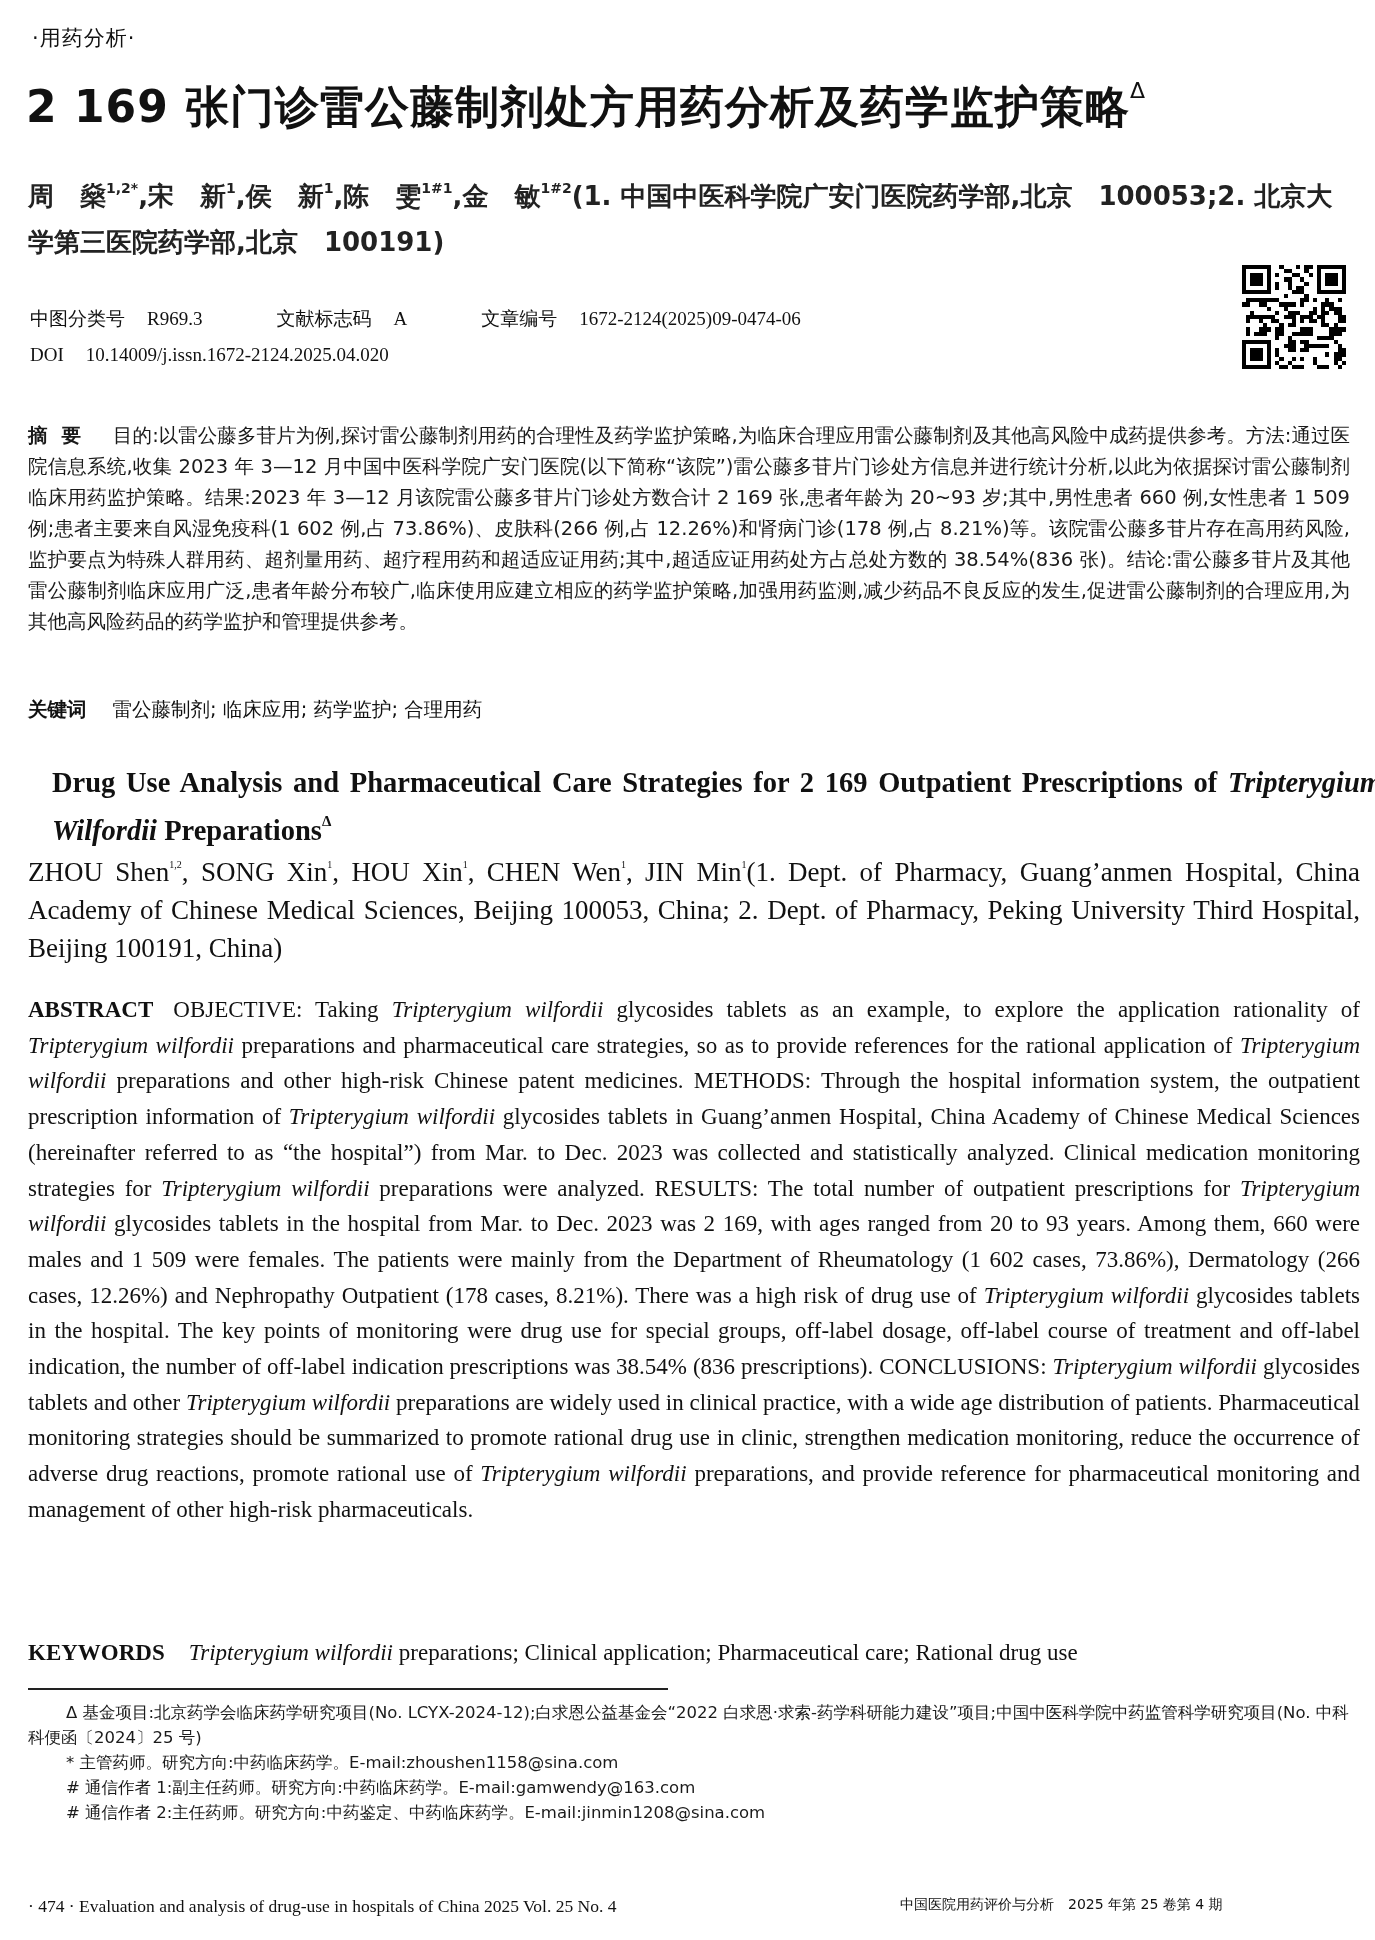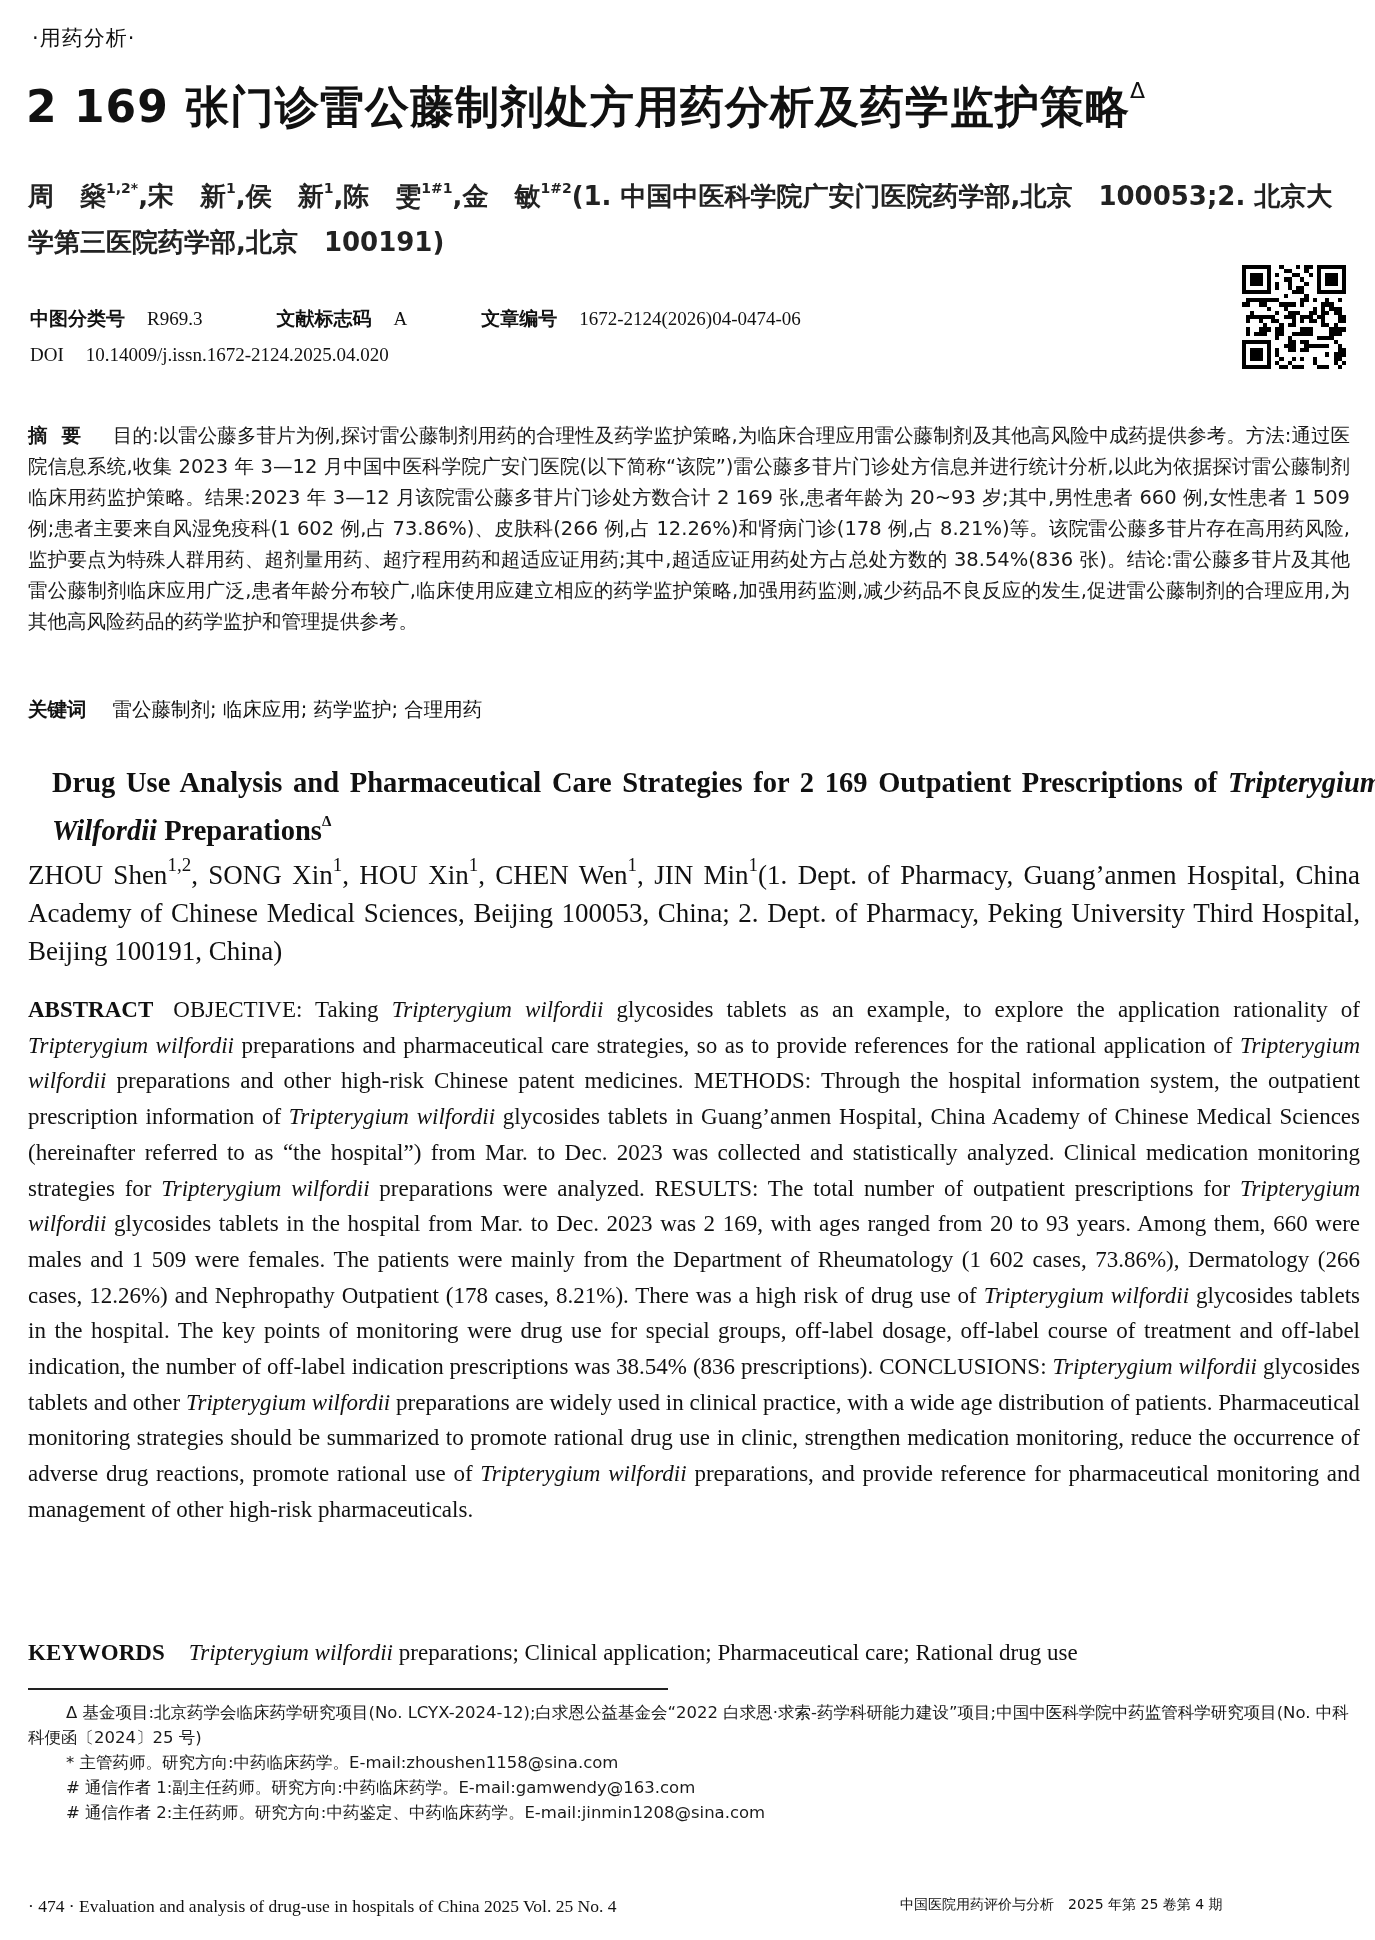--- a/index.html
+++ b/index.html
@@ -5,32 +5,32 @@
     * { box-sizing: border-box; margin: 0; padding: 0; }
     html, body { width: 1375px; height: 1940px; background: #ffffff; overflow: hidden; }
     body { position: relative; color: #111; font-family: "Liberation Serif", "DejaVu Serif", serif; }
     .abs { position: absolute; }
     .section-tag { left: 32px; top: 24px; font-size: 21px; font-family: "DejaVu Sans", sans-serif; letter-spacing: 1px; }
     .cn-title { left: 26px; top: 78px; font-size: 44px; font-weight: bold; font-family: "DejaVu Sans", sans-serif; letter-spacing: 1px; white-space: nowrap; }
     .cn-title sup { font-size: 22px; vertical-align: 24px; font-weight: normal; }
     .cn-authors { left: 28px; top: 165px; width: 1330px; font-size: 26px; line-height: 46px; font-family: "DejaVu Sans", sans-serif; font-weight: 700; color: #222; }
     .cn-authors sup { font-size: 14px; vertical-align: 12px; }
     .meta-row { left: 30px; font-size: 19px; white-space: nowrap; }
-    .meta-row .lbl { font-family: "DejaVu Sans", sans-serif; font-weight: bold; }
+    .meta-row .lbl { font-family: "DejaVu Sans", sans-serif; font-weight: normal; }
     .meta-row .val { margin-left: 22px; margin-right: 74px; }
     .qr { left: 1242px; top: 265px; width: 104px; height: 104px; }
     .cn-abstract { left: 28px; top: 420px; width: 1322px; font-size: 19.5px; line-height: 31px; font-family: "DejaVu Sans", sans-serif; text-align: justify; text-align-last: left; color: #1a1a1a; }
     .cn-abstract .lbl { font-weight: bold; margin-right: 18px; letter-spacing: 14px; }
     .cn-kw { left: 28px; top: 696px; font-size: 19.5px; font-family: "DejaVu Sans", sans-serif; }
     .cn-kw .lbl { font-weight: bold; margin-right: 26px; }
     .en-title { left: 28px; top: 764px; width: 1330px; font-size: 28.5px; line-height: 38px; font-weight: bold; text-align: justify; text-align-last: left; margin-left: 24px; }
     .en-title i { font-style: italic; }
     .en-title sup { font-size: 15px; vertical-align: 14px; }
     .en-authors { left: 28px; top: 846px; width: 1332px; font-size: 27px; line-height: 38px; text-align: justify; text-align-last: left; }
-    .en-authors sup { font-size: 19px; vertical-align: 13px; }
+    .en-authors sup { font-size: 10px; vertical-align: 13px; }
     .en-abstract { left: 28px; top: 992px; width: 1332px; font-size: 23px; line-height: 35.7px; text-align: justify; text-align-last: left; }
     .en-abstract .lbl { font-weight: bold; margin-right: 20px; }
     .en-kw { left: 28px; top: 1640px; font-size: 23px; white-space: nowrap; }
     .en-kw .lbl { font-weight: bold; margin-right: 24px; }
     .en-kw i, .en-abstract i { font-style: italic; }
     .fn-rule { left: 28px; top: 1688px; width: 640px; height: 1.6px; background: #222; }
     .footnotes { left: 28px; top: 1700px; width: 1322px; font-size: 16.5px; line-height: 25px; font-family: "DejaVu Sans", sans-serif; color: #1a1a1a; }
     .footnotes .fn { text-indent: 38px; }
     .footer-left { left: 28px; top: 1896px; font-size: 17.5px; white-space: nowrap; }
     .footer-right { left: 900px; top: 1896px; font-size: 14px; white-space: nowrap; font-family: "DejaVu Sans", sans-serif; }
@@ -40,21 +40,21 @@
 
 <div class="abs section-tag">·用药分析·</div>
 
 <h1 class="abs cn-title"><span>2 169 张门诊雷公藤制剂处方用药分析及药学监护策略</span><sup>Δ</sup></h1>
 
 <div class="abs cn-authors">
   <span id="cn-author-list"><span>周　燊</span><sup>1,2*</sup>,<span>宋　新</span><sup>1</sup>,<span>侯　新</span><sup>1</sup>,<span>陈　雯</span><sup>1#1</sup>,<span>金　敏</span><sup>1#2</sup></span><span>(1. 中国中医科学院广安门医院药学部,北京　100053;2. 北京大学第三医院药学部,北京　100191)</span>
 </div>
 
 <div class="abs meta-row" style="top:306px;">
-  <span class="lbl">中图分类号</span><span class="val">R969.3</span><span class="lbl">文献标志码</span><span class="val">A</span><span class="lbl">文章编号</span><span class="val">1672-2124(2026)04-0474-06</span>
+  <span class="lbl">中图分类号</span><span class="val">R969.3</span><span class="lbl">文献标志码</span><span class="val">A</span><span class="lbl">文章编号</span><span class="val">1672-2124(2025)09-0474-06</span>
 </div>
 <div class="abs meta-row" style="top:344px;">
   <span>DOI</span><span class="val">10.14009/j.issn.1672-2124.2025.04.020</span>
 </div>
 
 <svg class="abs qr" viewBox="0 0 25 25" shape-rendering="crispEdges">
   <rect x="0" y="0" width="25" height="25" fill="#fff"></rect>
   <g fill="#000">
     <rect x="0" y="0" width="7" height="7"></rect>
       <rect x="1" y="1" width="5" height="5" fill="#fff"></rect>

